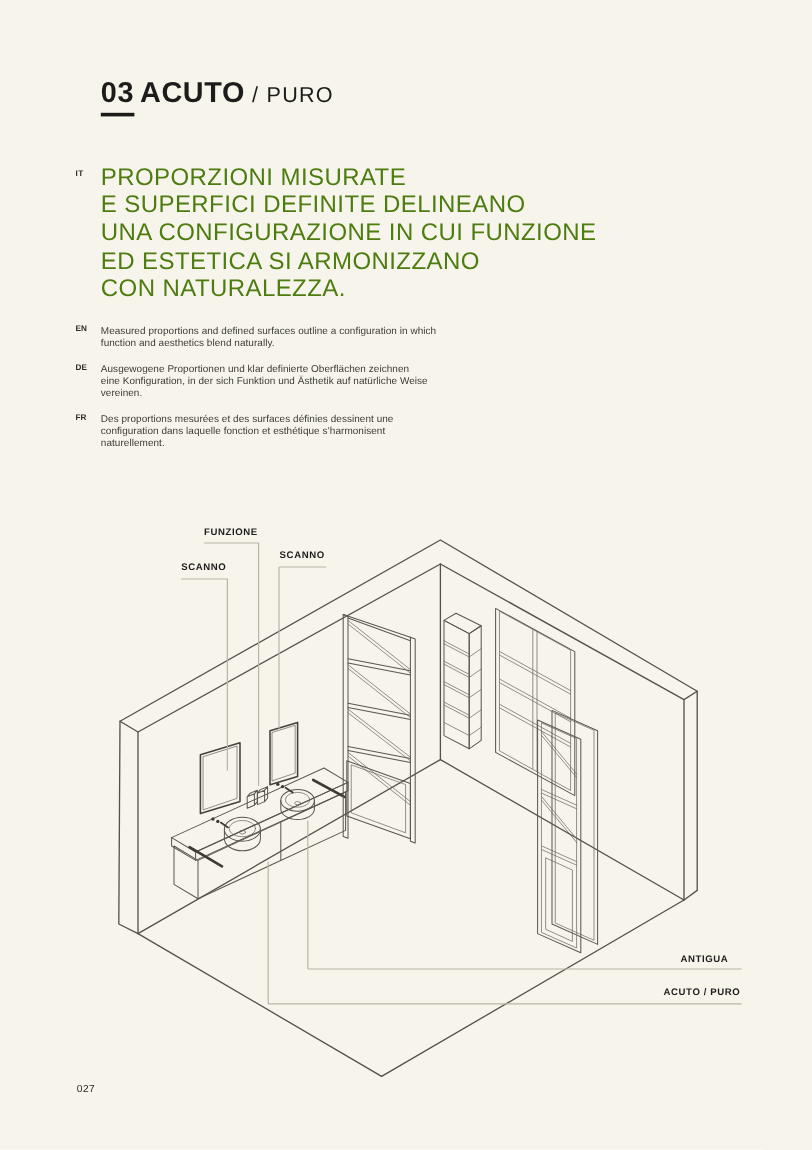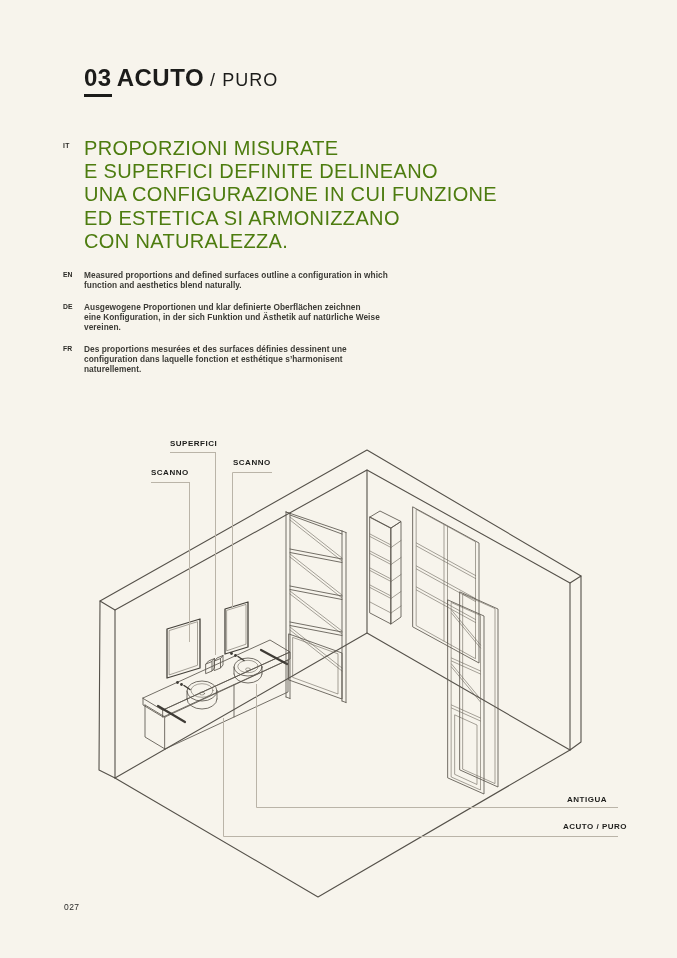--- a/index.html
+++ b/index.html
@@ -24,36 +24,36 @@
   .it-tag{left:63px;top:142px;}
   .headline{
     position:absolute;left:84px;top:137px;
     font-size:20px;line-height:23.2px;letter-spacing:0.35px;
     color:#4d7c0f;white-space:pre-line;font-weight:400;
   }
   .trans-row{position:absolute;left:63px;}
   .trans-row .tag{position:absolute;left:0;top:1px;font-size:6.8px;font-weight:bold;color:#2b2a26;}
   .trans-row .txt{
     margin:0 0 0 21px;font-size:8.3px;line-height:10px;letter-spacing:0.05px;
-    color:#3c3b36;white-space:pre-line;font-weight:bold;
+    color:#3c3b36;white-space:pre-line;
   }
   .row-en{top:270px;}
   .row-de{top:302px;}
   .row-fr{top:344px;}
   
   .diagram-svg{position:absolute;left:0;top:0;}
   .dlabel{
     position:absolute;font-size:8px;font-weight:bold;letter-spacing:0.5px;
     color:#1d1d1b;white-space:nowrap;
   }
   .lbl-indissima{left:170px;top:439px;}
   .lbl-scanno-l{left:151px;top:468px;}
   .lbl-scanno-r{left:233px;top:458px;}
   .lbl-antigua{right:70px;top:795px;}
-  .lbl-acuto{right:50px;top:822px;text-align:center;}
+  .lbl-acuto{right:60px;top:822px;text-align:center;}
   
   .page-num{position:absolute;left:64px;top:902px;font-size:8.5px;letter-spacing:0.4px;color:#2a2a28;}
   
   .ln{fill:none;stroke:#55514a;stroke-width:1.1;stroke-linejoin:round;stroke-linecap:round;}
   .fn{fill:none;stroke:#5b564e;stroke-width:0.85;stroke-linejoin:round;stroke-linecap:round;}
   .thin{fill:none;stroke:#6b665d;stroke-width:0.6;stroke-linejoin:round;stroke-linecap:round;}
   .mir{fill:none;stroke:#45423b;stroke-width:1.3;stroke-linejoin:round;}
   .bar{fill:none;stroke:#3e3b35;stroke-width:2.2;stroke-linecap:round;}
   .dk{fill:#3e3b35;stroke:none;}
   .fl{fill:none;stroke:#3e3b35;stroke-width:1.5;stroke-linecap:round;}
@@ -191,20 +191,20 @@
 
     <g>
       <path class="leader" d="M170,452.5 H216 M215.5,452.5 V655"></path>
       <path class="leader" d="M151,482.5 H190 M189.5,482.5 V642"></path>
       <path class="leader" d="M232.5,472.5 H272 M232.5,472.5 V607"></path>
       <path class="leader" d="M256.5,684 V807.5 M256.5,807.5 H618"></path>
       <path class="leader" d="M223.5,718 V836.5 M223.5,836.5 H618"></path>
     </g>
   </svg>
 
-  <div class="dlabel lbl-indissima">SUPERFICI</div>
+  <div class="dlabel lbl-indissima">FUNZIONE</div>
   <div class="dlabel lbl-scanno-l">SCANNO</div>
   <div class="dlabel lbl-scanno-r">SCANNO</div>
   <div class="dlabel lbl-antigua">ANTIGUA</div>
   <div class="dlabel lbl-acuto">ACUTO / PURO</div>
 
   <div class="page-num">027</div>
 </div>
 
 </body></html>

